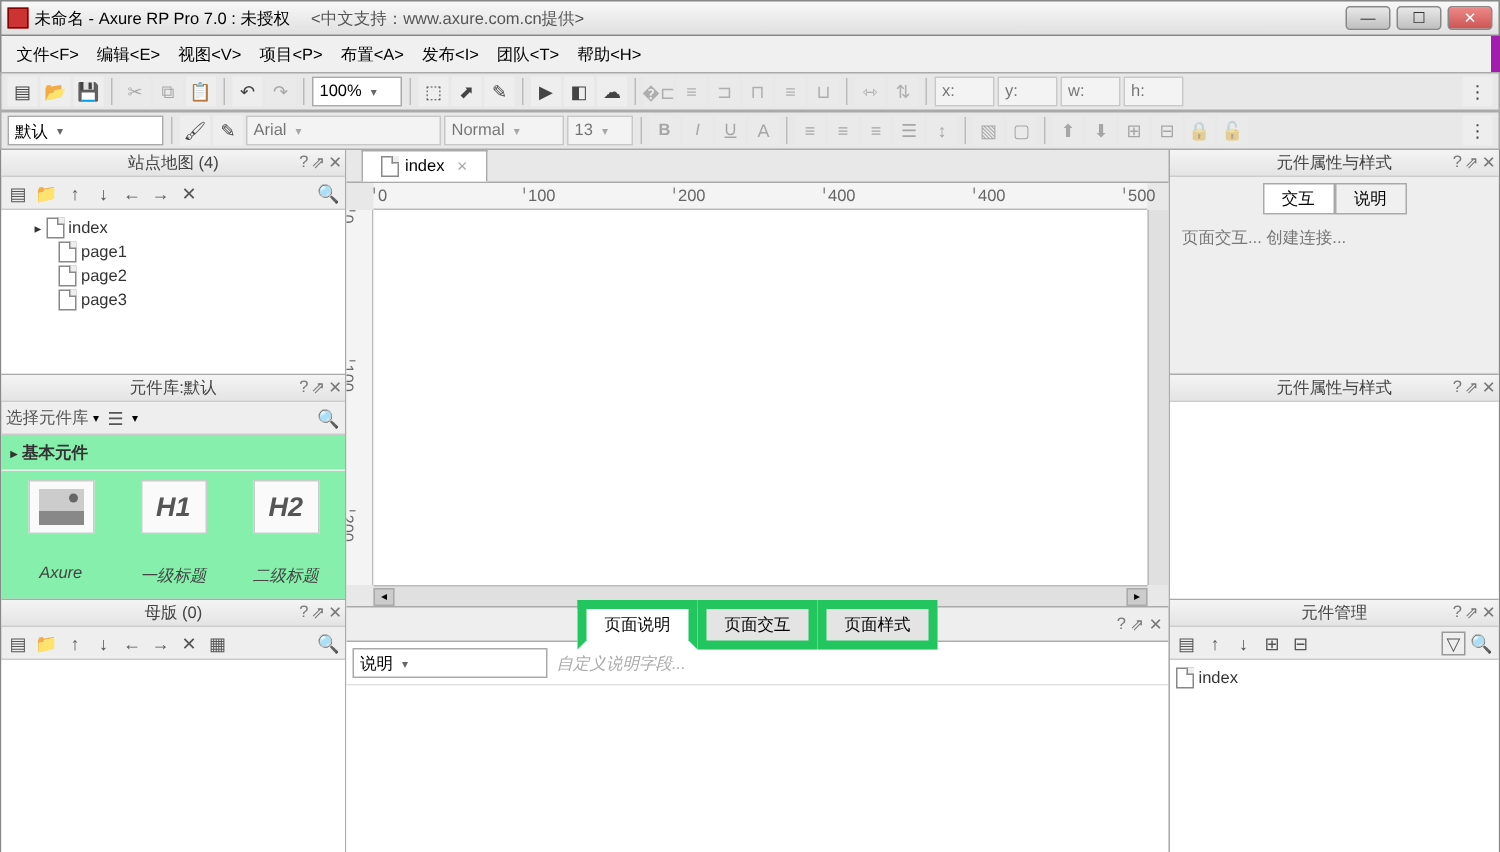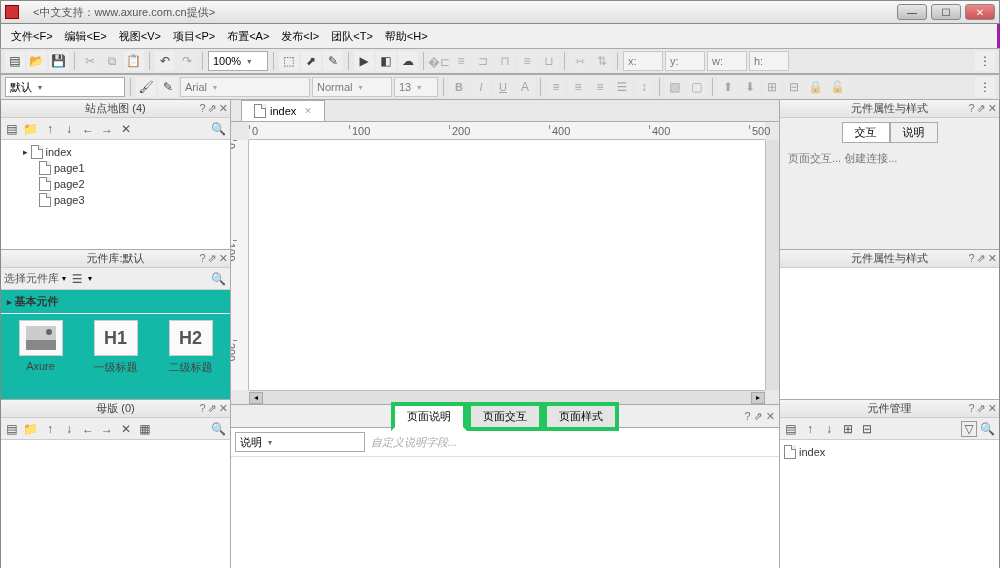--- a/index.html
+++ b/index.html
@@ -2,81 +2,82 @@
 <html><head>
 <meta charset="utf-8">
 <style>
 * { box-sizing: border-box; margin: 0; padding: 0; font-family: "Microsoft YaHei", Arial, sans-serif; font-size: 11px; }
 body { width: 1000px; height: 568px; background: #e8e8e8; overflow: hidden; position: relative; }
 .titlebar { height: 24px; background: linear-gradient(#f8f8f8,#e0e0e0); border: 1px solid #888; display: flex; align-items: center; padding: 0 4px; }
 .titlebar .tleft { flex: 1; display: flex; align-items: center; gap: 4px; }
 .titlebar .wbtns { display: flex; gap: 4px; }
 .wbtn { width: 30px; height: 16px; background: linear-gradient(#e8e8e8,#c0c0c0); border: 1px solid #888; border-radius: 3px; display: flex; align-items: center; justify-content: center; font-size: 10px; color: #333; cursor: default; }
 .wbtn.close { background: linear-gradient(#e88,#c55); color: #fff; }
-.menubar { height: 22px; background: #f0f0f0; border-left: 1px solid #888; border-right: 3px solid #a21caf; display: flex; align-items: center; padding: 12px 4px; }
+.menubar { height: 22px; background: #f0f0f0; border-left: 1px solid #888; border-right: 6px solid #a21caf; display: flex; align-items: center; padding: 12px 4px; }
 .menubar span { padding: 2px 6px; cursor: default; }
 .toolrow { background: #e8e8e8; border: 1px solid #aaa; display: flex; align-items: center; padding: 2px 4px; gap: 2px; }
 .tbtn { width: 20px; height: 20px; background: #eee; border: 1px solid transparent; display: inline-flex; align-items: center; justify-content: center; font-size: 12px; color: #444; }
 .sep { width: 1px; height: 18px; background: #bbb; margin: 0 3px; }
 .dropdown { height: 20px; border: 1px solid #aaa; background: #fff; display: inline-flex; align-items: center; padding: 0 4px; font-size: 11px; }
 .dropdown .arr { margin-left: 6px; font-size: 8px; color: #666; }
 .workarea { display: flex; height: 474px; border-left: 1px solid #888; border-right: 1px solid #888; }
 .leftcol { width: 230px; display: flex; flex-direction: column; border-right: 1px solid #aaa; }
 .panel { background: #eee; border-bottom: 1px solid #aaa; display: flex; flex-direction: column; }
 .panel-hdr { height: 18px; background: linear-gradient(#f4f4f4,#e4e4e4); border-bottom: 1px solid #ccc; display: flex; align-items: center; justify-content: center; position: relative; font-size: 11px; color: #444; }
 .panel-hdr .ctrls { position: absolute; right: 2px; display: flex; gap: 2px; font-size: 10px; color: #777; }
 .panel-tb { height: 22px; border-bottom: 1px solid #ccc; display: flex; align-items: center; gap: 3px; padding: 0 3px; }
 .icon-sm { width: 16px; height: 16px; display: inline-flex; align-items: center; justify-content: center; font-size: 12px; color: #555; }
 .tree { flex: 1; background: #fff; padding: 4px; overflow: auto; }
 .tree-item { display: flex; align-items: center; gap: 3px; padding: 1px 0; font-size: 11px; color: #333; }
 .indent1 { padding-left: 18px; }
 .indent2 { padding-left: 34px; }
 .file-ico { width: 12px; height: 14px; border: 1px solid #888; background: #fff; position: relative; }
 .file-ico::after { content: ""; position: absolute; top: -1px; right: -1px; width: 4px; height: 4px; background: #eee; border-left: 1px solid #888; border-bottom: 1px solid #888; }
-.lib-body { flex: 1; background: #14b8a6; overflow: auto; }
+.lib-body { flex: 1; background: #86efac; overflow: auto; }
 .lib-sec { padding: 4px 6px; font-size: 11px; font-weight: bold; color: #333; border-bottom: 1px solid #eee; }
 .lib-row { display: flex; gap: 8px; padding: 6px; }
-.lib-cell { flex: 1; display: flex; flex-direction: column; align-items: center; gap: 4px; font-size: 11px; color: #444; }
+.lib-cell { flex: 1; display: flex; flex-direction: column; align-items: center; gap: 20px; font-size: 11px; color: #444; font-style: italic; }
 .lib-cell .thumb { width: 44px; height: 36px; border: 1px solid #ccc; background: #fafafa; display: flex; align-items: center; justify-content: center; font-size: 18px; font-weight: bold; color: #555; }
 .midcol { flex: 1; display: flex; flex-direction: column; background: #e8e8e8; }
 .tabrow { height: 22px; border-bottom: 1px solid #aaa; display: flex; align-items: flex-end; padding-left: 10px; background: #e8e8e8; }
 .tab { padding: 3px 12px; background: #fff; border: 1px solid #aaa; border-bottom: none; font-size: 11px; display: flex; align-items: center; gap: 4px; }
 .tab .x { font-size: 9px; color: #aaa; margin-left: 4px; }
 .canvaswrap { flex: 1; position: relative; background: #e8e8e8; overflow: hidden; }
 .ruler-h { position: absolute; top: 0; left: 18px; right: 14px; height: 18px; background: #f4f4f4; border-bottom: 1px solid #bbb; font-size: 9px; color: #666; }
 .ruler-h .tick { position: absolute; top: 3px; border-left: 1px solid #888; height: 4px; padding-left: 2px; }
 .ruler-v { position: absolute; top: 18px; left: 0; bottom: 14px; width: 18px; background: #f4f4f4; border-right: 1px solid #bbb; font-size: 9px; color: #666; }
 .ruler-v .tick { position: absolute; left: 2px; border-top: 1px solid #888; width: 4px; writing-mode: vertical-rl; padding-top: 2px; }
 .canvas { position: absolute; top: 18px; left: 18px; right: 14px; bottom: 14px; background: #fff; overflow: hidden; }
 .scroll-v { position: absolute; top: 18px; right: 0; bottom: 14px; width: 14px; background: #e0e0e0; border-left: 1px solid #bbb; }
 .scroll-h { position: absolute; left: 18px; right: 14px; bottom: 0; height: 14px; background: #e0e0e0; border-top: 1px solid #bbb; display: flex; align-items: center; }
 .scroll-h .sarr { width: 14px; height: 12px; background: #ccc; border: 1px solid #aaa; font-size: 8px; display: flex; align-items: center; justify-content: center; }
 .bottompanel { height: 170px; border-top: 1px solid #aaa; display: flex; flex-direction: column; background: #eee; }
 .bp-tabs { height: 22px; display: flex; align-items: center; justify-content: center; gap: 0; position: relative; }
 .bp-tabs .ctrls { position: absolute; right: 4px; font-size: 10px; color: #777; display: flex; gap: 3px; }
-.bp-tab { padding: 3px 12px; border: 4px solid #22c55e; background: #e4e4e4; font-size: 11px; }
+.bp-tab { padding: 3px 12px; border: 6px solid #22c55e; background: #e4e4e4; font-size: 11px; }
 .bp-tab.active { background: #fff; border-bottom-color: #fff; }
 .bp-body { flex: 1; background: #fff; border-top: 1px solid #aaa; display: flex; flex-direction: column; }
 .bp-row { display: flex; align-items: center; gap: 6px; padding: 4px; border-bottom: 1px solid #ddd; }
 .rightcol { width: 220px; display: flex; flex-direction: column; border-left: 1px solid #aaa; background: #eee; }
 .tabbtns { display: flex; justify-content: center; gap: 0; padding: 4px 0; }
 .tabbtn { padding: 2px 12px; border: 1px solid #aaa; background: #f0f0f0; font-size: 11px; }
 .tabbtn.active { background: #fff; }
 .field-row { padding: 4px 6px; font-size: 11px; color: #555; }
 .field-row input { width: 100%; height: 20px; border: 1px solid #bbb; padding: 0 4px; }
 .links { padding: 4px 8px; font-size: 11px; color: #777; }
 .img-thumb { width: 30px; height: 24px; background: linear-gradient(to top, #888 40%, #ccc 40%); position: relative; }
 .img-thumb::after { content: ""; position: absolute; top: 3px; right: 4px; width: 6px; height: 6px; background: #666; border-radius: 50%; }
 </style>
 </head>
 <body>
 
 <div class="titlebar">
   <div class="tleft">
     <span style="width:14px;height:14px;background:#c33;border:1px solid #800;"></span>
+    <span>未命名 - Axure RP Pro 7.0 : 未授权</span>
     <span style="margin-left:10px;color:#555;">&lt;中文支持：www.axure.com.cn提供&gt;</span>
   </div>
   <div class="wbtns">
     <div class="wbtn">—</div>
     <div class="wbtn">☐</div>
     <div class="wbtn close">✕</div>
   </div>
 </div>
 
 <div class="menubar">
@@ -126,21 +127,21 @@
   <span class="tbtn" style="opacity:.35">⇅</span>
   <span class="sep"></span>
   <div class="dropdown" style="width:40px;opacity:.5">x:<span class="arr"></span></div>
   <div class="dropdown" style="width:40px;opacity:.5">y:<span class="arr"></span></div>
   <div class="dropdown" style="width:40px;opacity:.5">w:<span class="arr"></span></div>
   <div class="dropdown" style="width:40px;opacity:.5">h:<span class="arr"></span></div>
   <span class="tbtn" style="margin-left:auto">⋮</span>
 </div>
 
 <div class="toolrow">
-  <div class="dropdown" style="width:120px">
+  <div class="dropdown" style="width:104px">
       <span>默认</span>
       <span class="arr">▾</span>
     </div>
   <span class="sep"></span>
   <span class="tbtn">🖌</span>
   <span class="tbtn">✎</span>
   <div class="dropdown" style="width:130px;opacity:.5">
       <span>Arial</span>
       <span class="arr">▾</span>
     </div>

